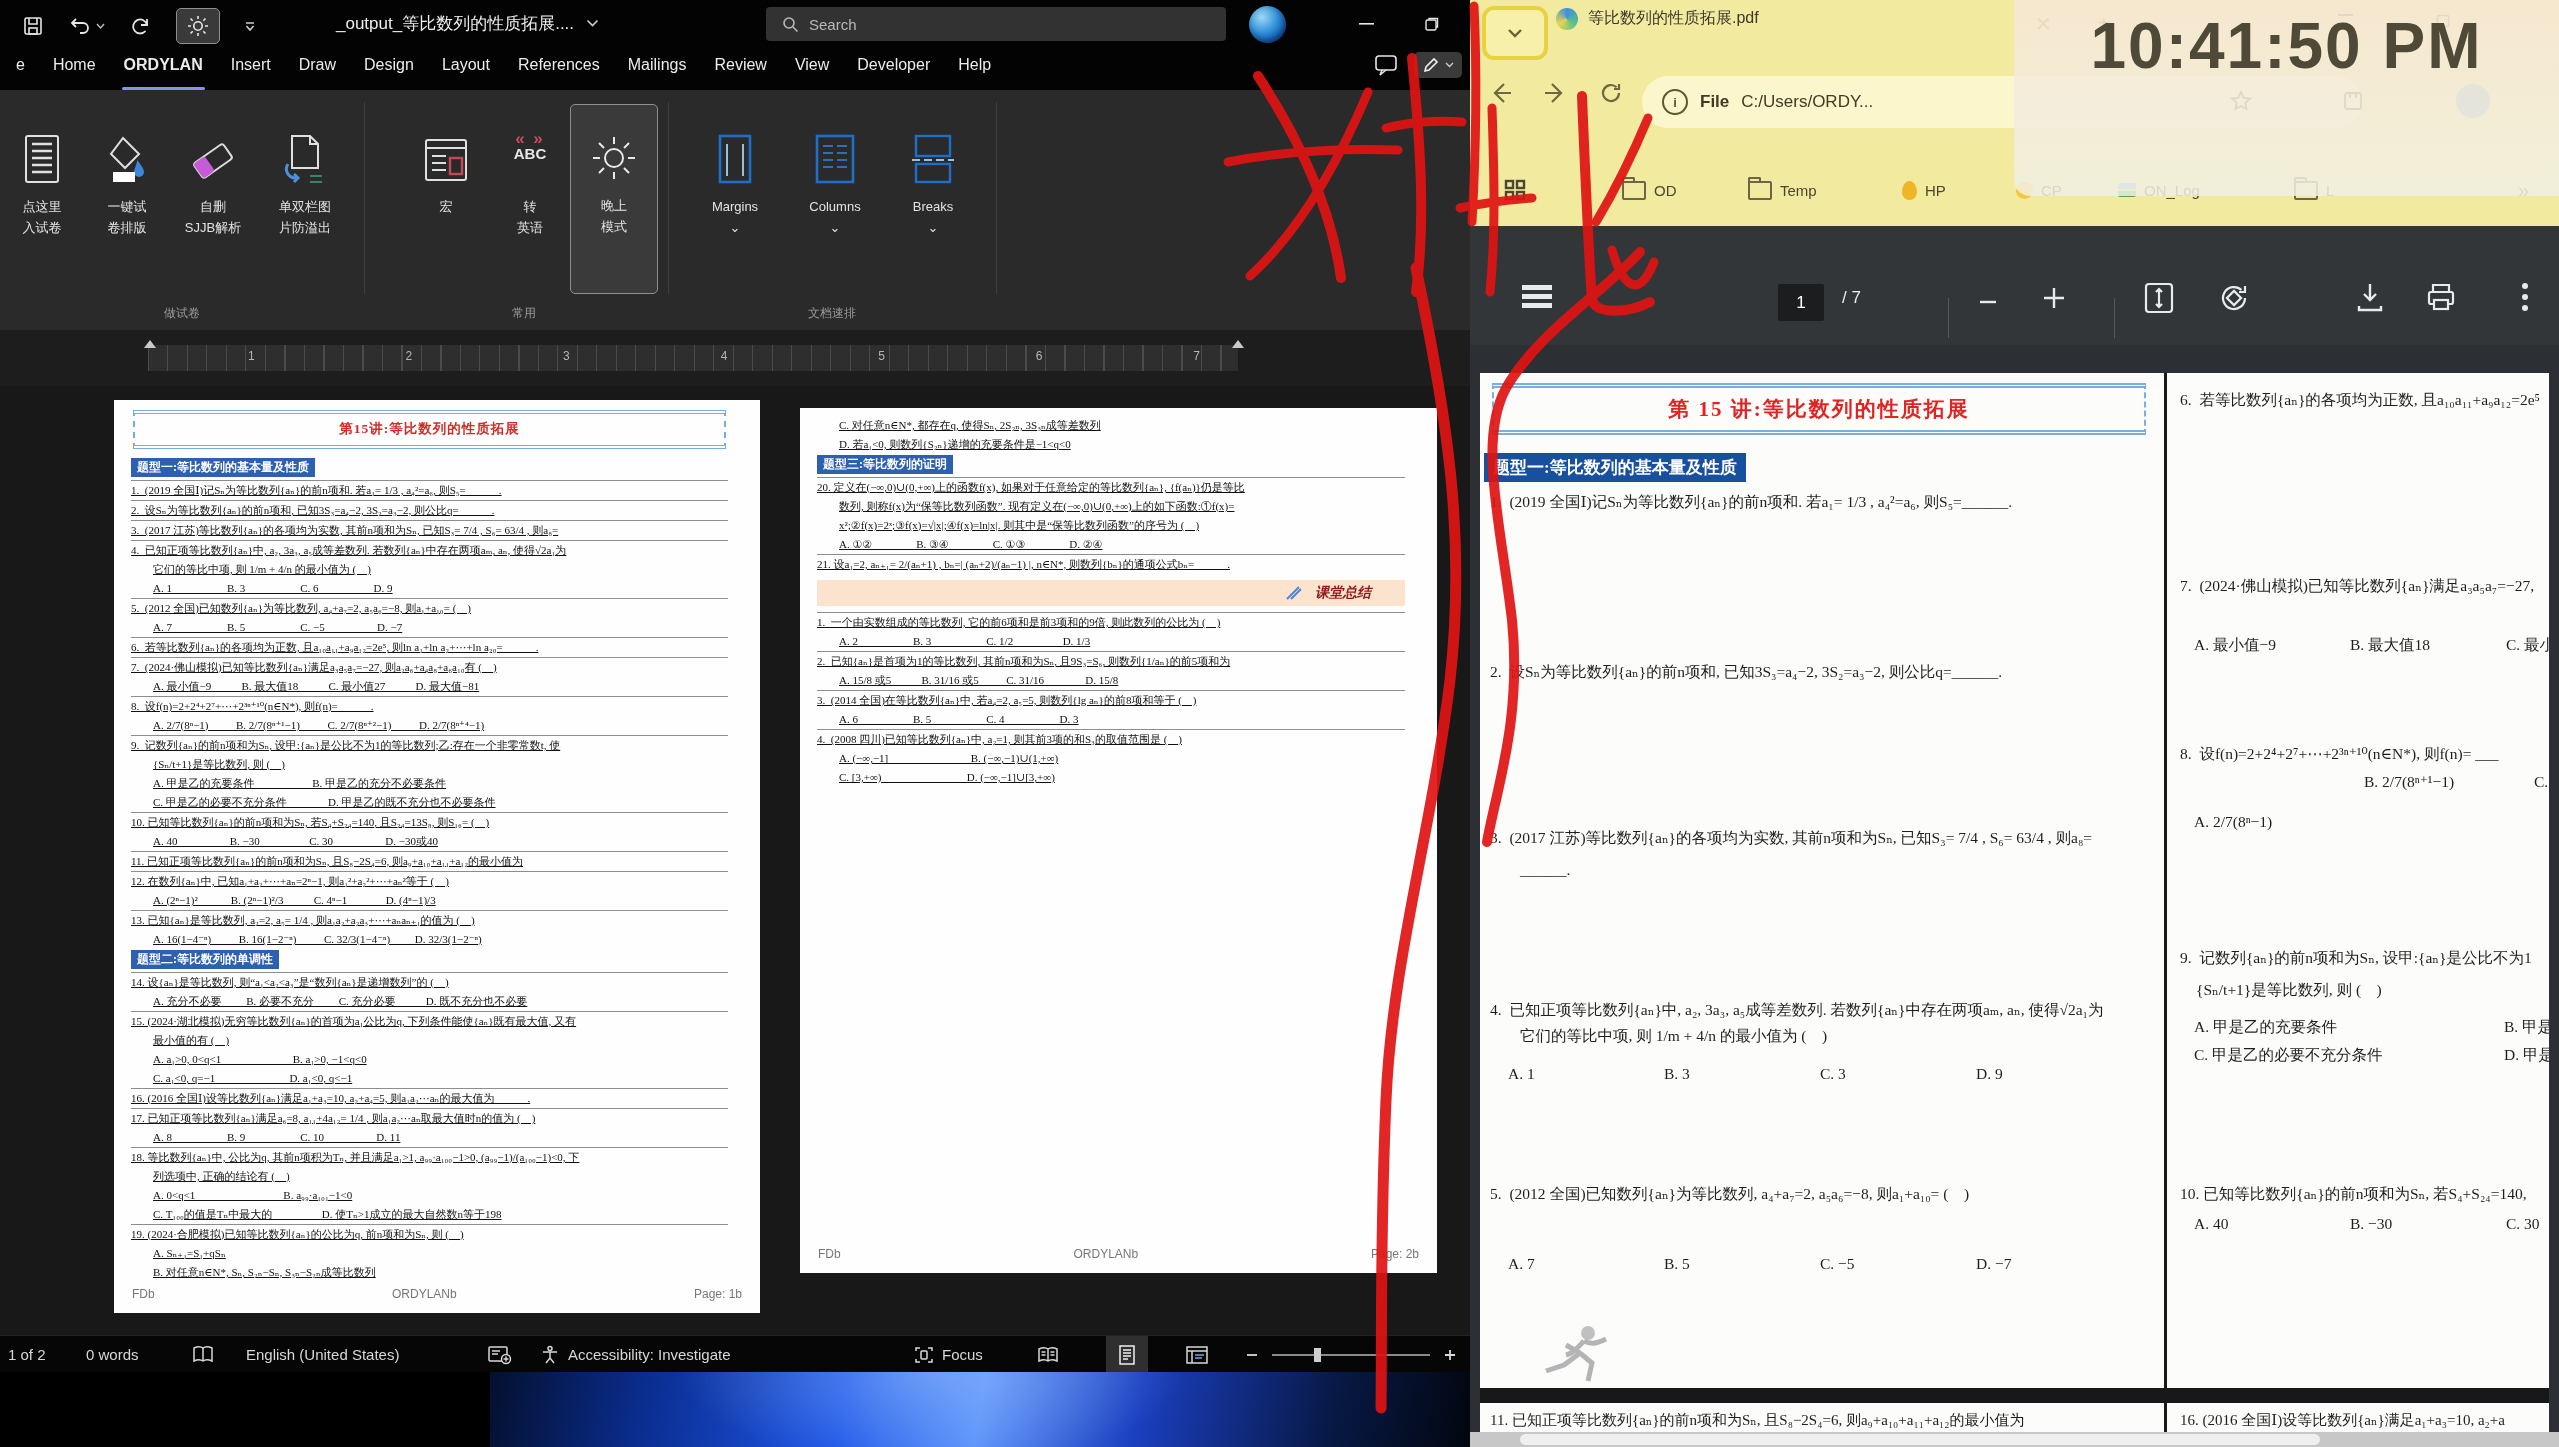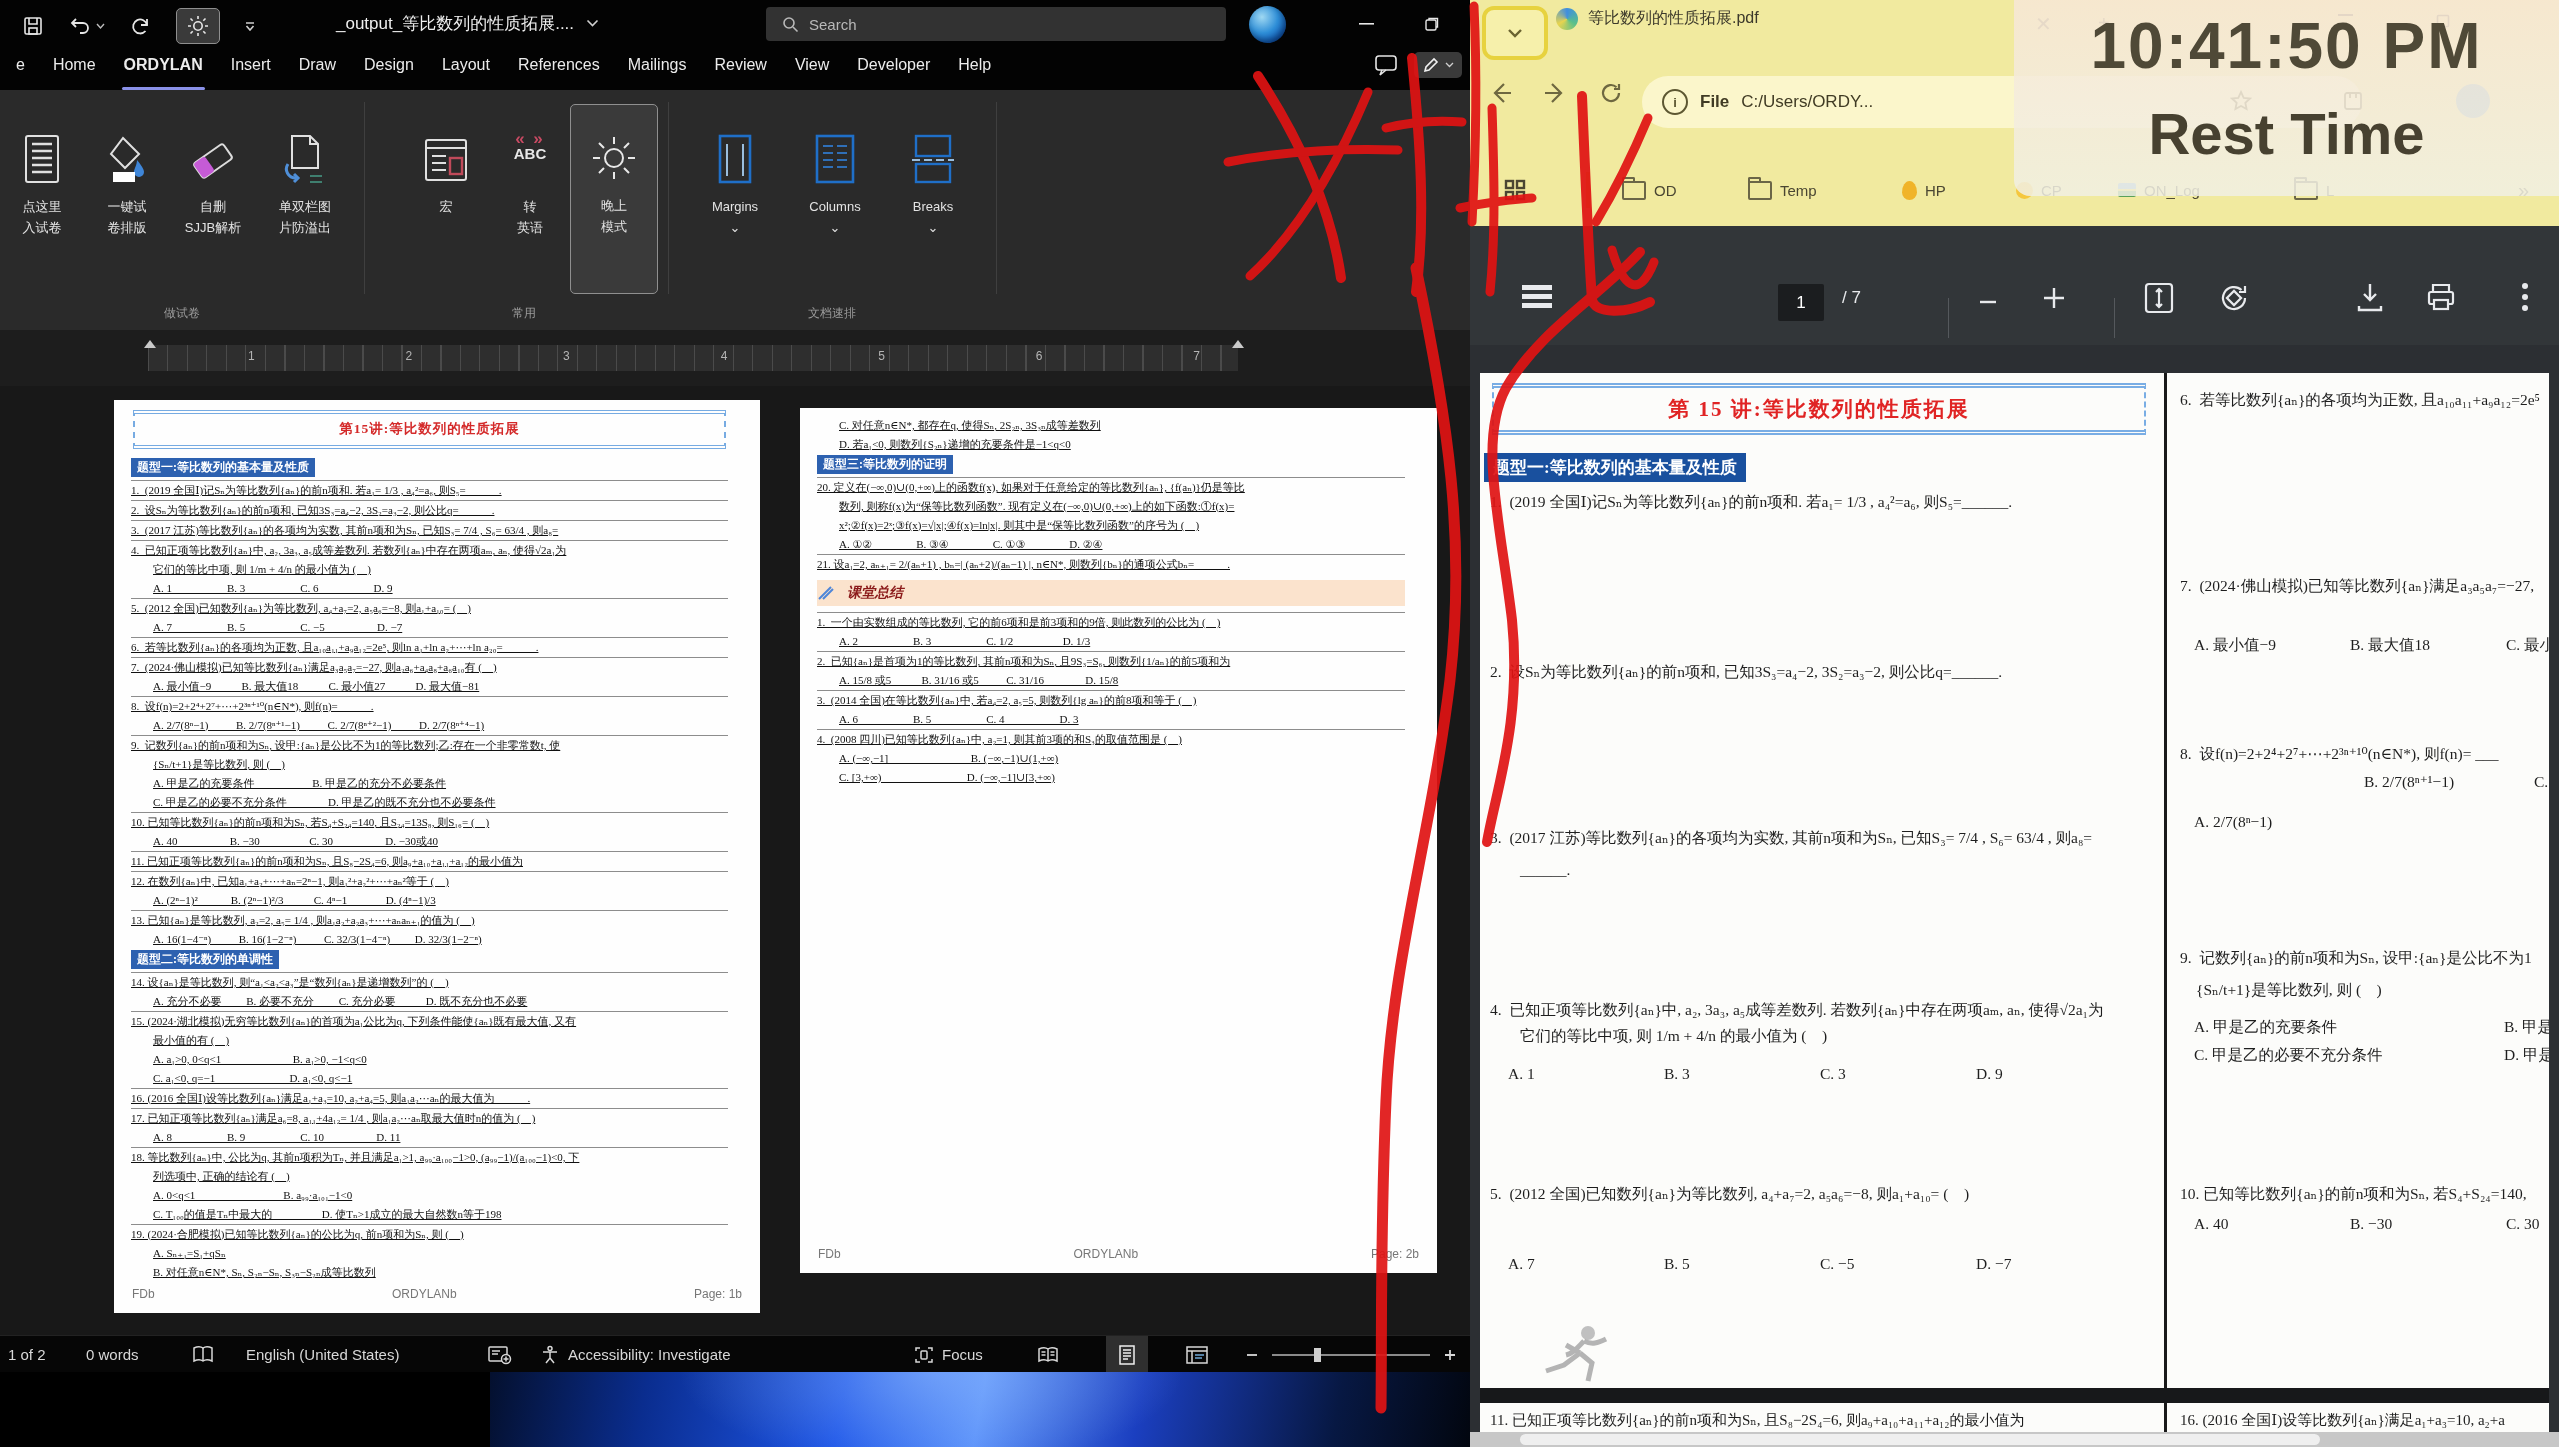--- a/index.html
+++ b/index.html
@@ -39,21 +39,21 @@
   .page{position:absolute;background:#fefefe;color:#111;font-family:"Liberation Serif","DejaVu Serif",serif;overflow:hidden;}
   .p1{left:114px;top:14px;width:646px;height:913px;}
   .p2{left:800px;top:22px;width:637px;height:865px;}
   .pin{padding:8px 32px 0 17px;}
   .tbox{margin:2px 2px 8px;border:2px dashed #77abe2;border-top:4px double #77abe2;border-bottom:4px double #77abe2;text-align:center;color:#d42a2a;font-weight:bold;font-size:13.5px;padding:6px 0 7px;letter-spacing:1px;}
   .hblue{display:inline-block;background:#2d61b0;color:#fff;font-weight:bold;font-size:12px;padding:1px 6px;margin:0 0 3px;}
   .line{white-space:pre;overflow:hidden;font-size:11px;line-height:19px;height:19px;text-decoration:underline;}
   .line.op{padding-left:22px;}
   .line.bt{border-top:1px solid #8d8d8d;}
   .pfoot{position:absolute;left:18px;right:18px;bottom:12px;display:flex;justify-content:space-between;font-size:12px;color:#777;font-family:"Liberation Sans",sans-serif;}
-  .banner{height:26px;background:#fbe3cd;margin:6px 0;display:flex;align-items:center;gap:10px;padding-right:34px;color:#8b1a1a;font-weight:bold;font-size:14px;font-style:italic;}
+  .banner{height:26px;background:#fbe3cd;margin:6px 0;display:flex;align-items:center;justify-content:flex-end;gap:10px;padding-right:34px;color:#8b1a1a;font-weight:bold;font-size:14px;font-style:italic;}
   .hwrow{display:flex;align-items:center;gap:9px;margin:2px 0 7px;font-weight:bold;font-size:16px;font-style:italic;color:#0d0d2b;}
 
   .wstatus{position:absolute;top:1335px;left:0;width:100%;height:37px;background:#060606;color:#d8d8d8;font-size:15px;border-top:1px solid #222;}
   .witem{position:absolute;top:0;height:37px;display:flex;align-items:center;gap:8px;white-space:nowrap;}
   .viewact{background:#2f2f2f;padding:0 12px;}
   .ztrack{width:158px;height:2px;background:#8a8a8a;position:relative;}
   .zhandle{position:absolute;left:42px;top:-6px;width:7px;height:14px;background:#cfcfcf;}
 
   .wall{position:absolute;top:1372px;left:0;width:1470px;height:75px;background:#000;}
   .wallart{position:absolute;left:490px;top:0;right:0;bottom:0;background:linear-gradient(100deg,#04102e 0%,#0a2d8f 16%,#1e56e8 36%,#5a91fa 50%,#1b3fc0 66%,#071843 86%,#02060f 100%);}
@@ -748,21 +748,20 @@
         <div class="prob" style="left:700px;top:4px;width:380px;font-size:15px;">16. (2016 全国Ⅰ)设等比数列{aₙ}满足a₁+a₃=10, a₂+a</div>
       </div>
 
       <div class="hscroll">
           <div class="hthumb"></div>
         </div>
     </div>
 
     <div class="overlay">
       <div class="otime">10:41:50 PM</div>
-      <div class="olabel">Rest Time</div>
     </div>
   </div>
 
   <svg class="anno" width="2559" height="1447" viewBox="0 0 2559 1447">
     <g fill="none" stroke="#e01313" stroke-linecap="round" opacity="0.92">
 
       <path d="M1258,76 C1292,128 1330,200 1341,278" stroke-width="10"></path>
       <path d="M1368,92 C1336,168 1296,234 1250,276" stroke-width="9"></path>
       <path d="M1228,162 C1280,152 1340,148 1398,150" stroke-width="9"></path>
       <path d="M1412,58 C1420,140 1426,220 1416,292" stroke-width="10"></path>

